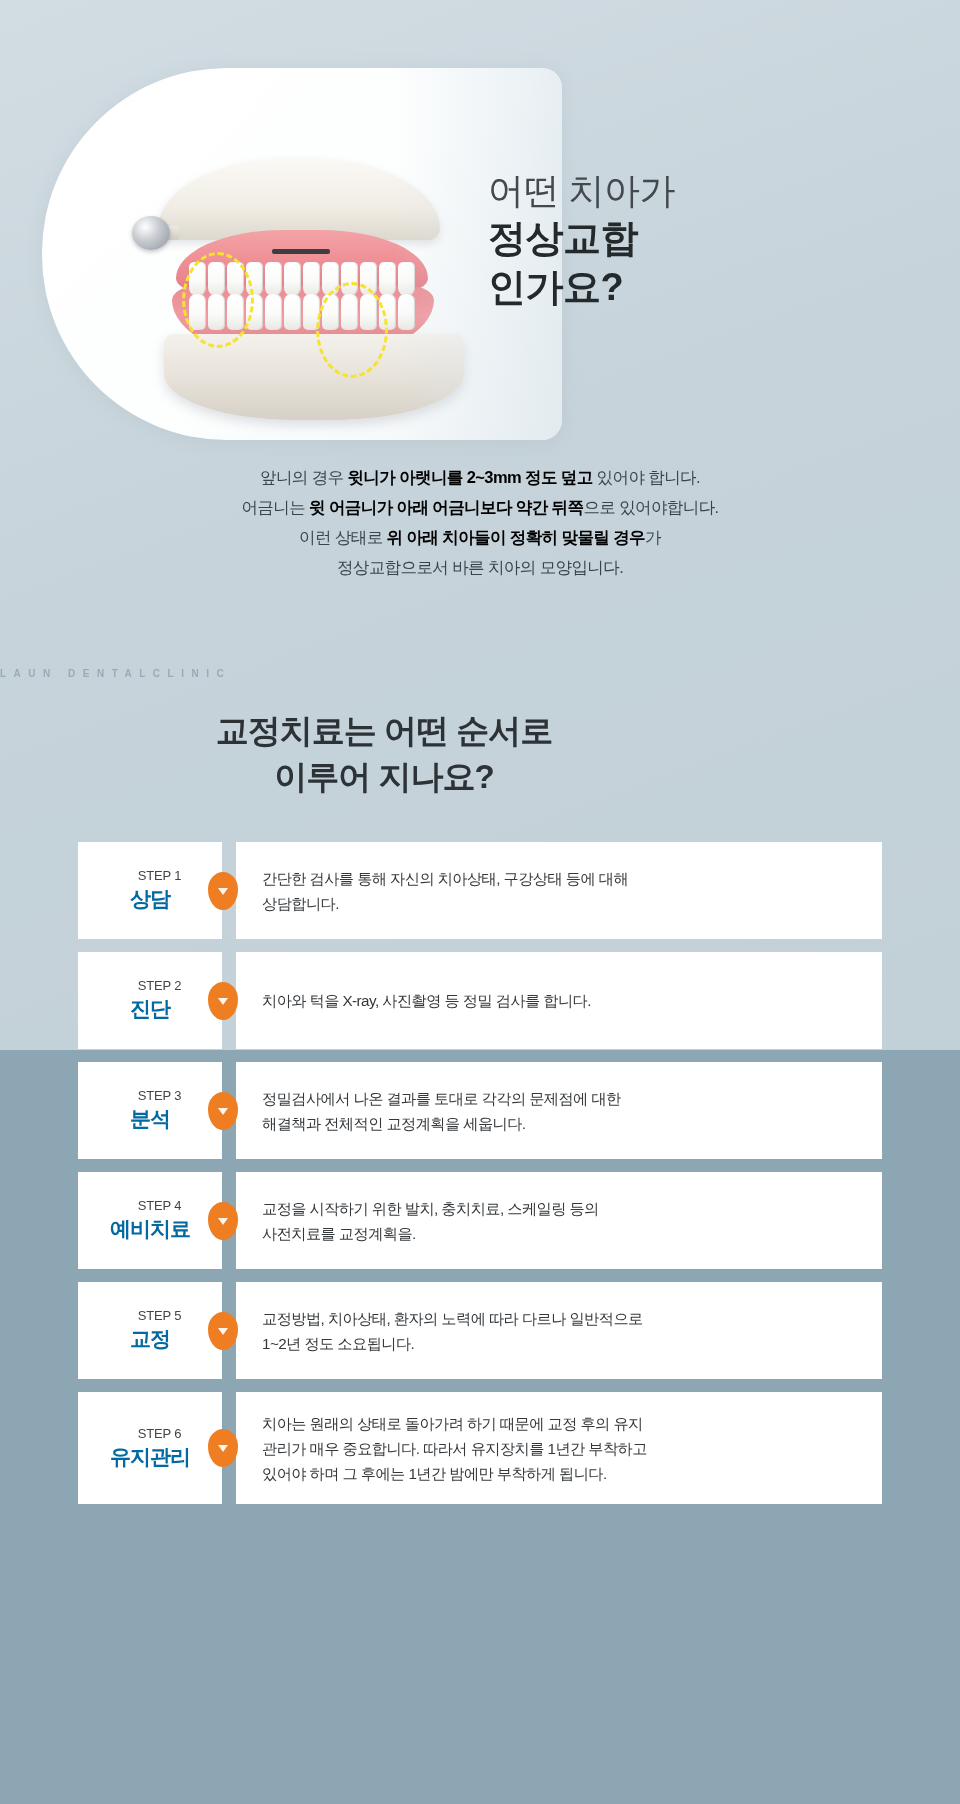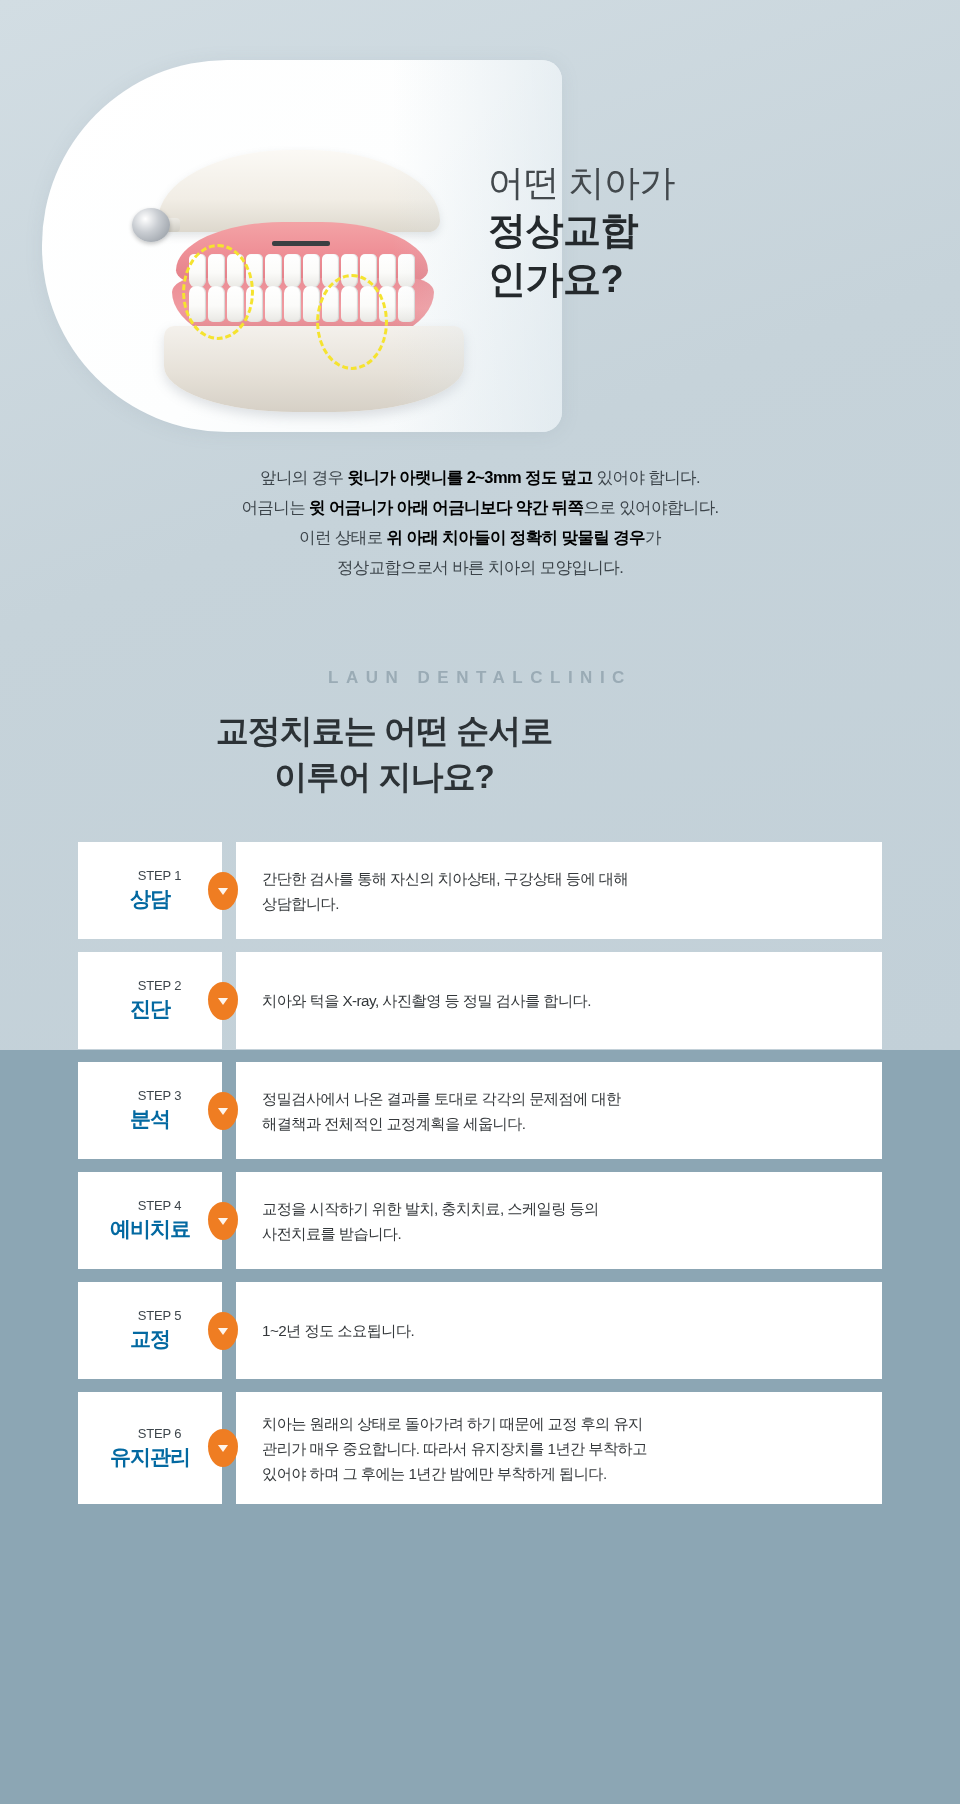--- a/index.html
+++ b/index.html
@@ -18,21 +18,21 @@
   .bg-top {
     position: absolute; left: 0; top: 0; width: 960px; height: 1050px;
     background: linear-gradient(160deg, #d2dde3 0%, #c6d3da 45%, #c2d0d8 100%);
   }
   .bg-bottom {
     position: absolute; left: 0; top: 1050px; width: 960px; height: 754px;
     background: #8ca6b4;
   }
 
   
-  .hero { position: absolute; left: 0; top: 0; width: 960px; height: 455px; }
+  .hero { position: absolute; left: 0; top: 8px; width: 960px; height: 455px; }
   .hero-panel {
     position: absolute; left: 42px; top: 60px; width: 520px; height: 372px;
     background: linear-gradient(135deg, #ffffff 0%, #fdfefe 55%, #f2f6f8 100%);
     border-radius: 185px 20px 20px 185px;
     box-shadow: 0 2px 18px rgba(120,140,155,0.13);
     overflow: hidden;
   }
   
   .hero-panel::after {
     content:""; position:absolute; right:0; top:0; width:170px; height:100%;
@@ -106,22 +106,22 @@
   
   .intro {
     position: absolute; left: 0; top: 462px; width: 960px;
     text-align: center; color: #3c444a;
     font-size: 16.5px; line-height: 30px; letter-spacing: -0.6px;
   }
   .intro .b { font-weight: 700; color: #000000; }
 
   
   .eyebrow {
-    position: absolute; left: 0; top: 668px; width: 960px; text-align: center;
-    font-size: 17px; font-weight: 700; letter-spacing: 7.5px;
+    position: absolute; left: 0; top: 668px; width: 960px; 
+    font-size: 10px; font-weight: 700; letter-spacing: 7.5px;
     color: #9aabb5;
   }
   .sec-title {
     position: absolute; left: 0; top: 708px; width: 768px; text-align: center;
     color: #2c3236; font-size: 33px; font-weight: 700; line-height: 46px;
     letter-spacing: -1px;
   }
 
   
   .steps { position: absolute; left: 78px; top: 842px; width: 804px; }
@@ -299,36 +299,37 @@
         <div class="step-num">STEP 4</div>
         <div class="step-name">예비치료</div>
       </div>
       <div class="step-gap"></div>
       <div class="step-badge">
           <i class="chev"></i>
         </div>
       <div class="step-right">
         <div class="step-desc">
           <div>교정을 시작하기 위한 발치, 충치치료, 스케일링 등의</div>
-          <div>사전치료를 받습니다.</div>
+          <div>사전치료를 교정계획을.</div>
         </div>
       </div>
     </div>
 
     <div class="step">
       <div class="step-left">
         <div class="step-num">STEP 5</div>
         <div class="step-name">교정</div>
       </div>
       <div class="step-gap"></div>
       <div class="step-badge">
           <i class="chev"></i>
         </div>
       <div class="step-right">
         <div class="step-desc">
+          <div>교정방법, 치아상태, 환자의 노력에 따라 다르나 일반적으로</div>
           <div>1~2년 정도 소요됩니다.</div>
         </div>
       </div>
     </div>
 
     <div class="step" style="min-height:112px;">
       <div class="step-left">
         <div class="step-num">STEP 6</div>
         <div class="step-name">유지관리</div>
       </div>

